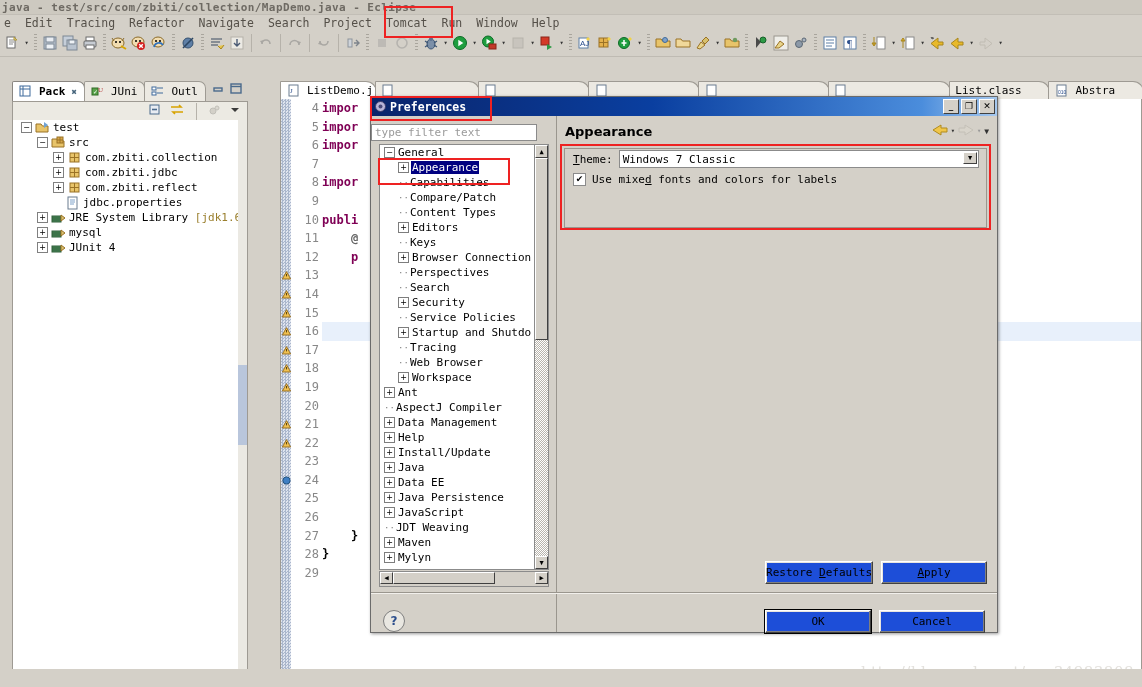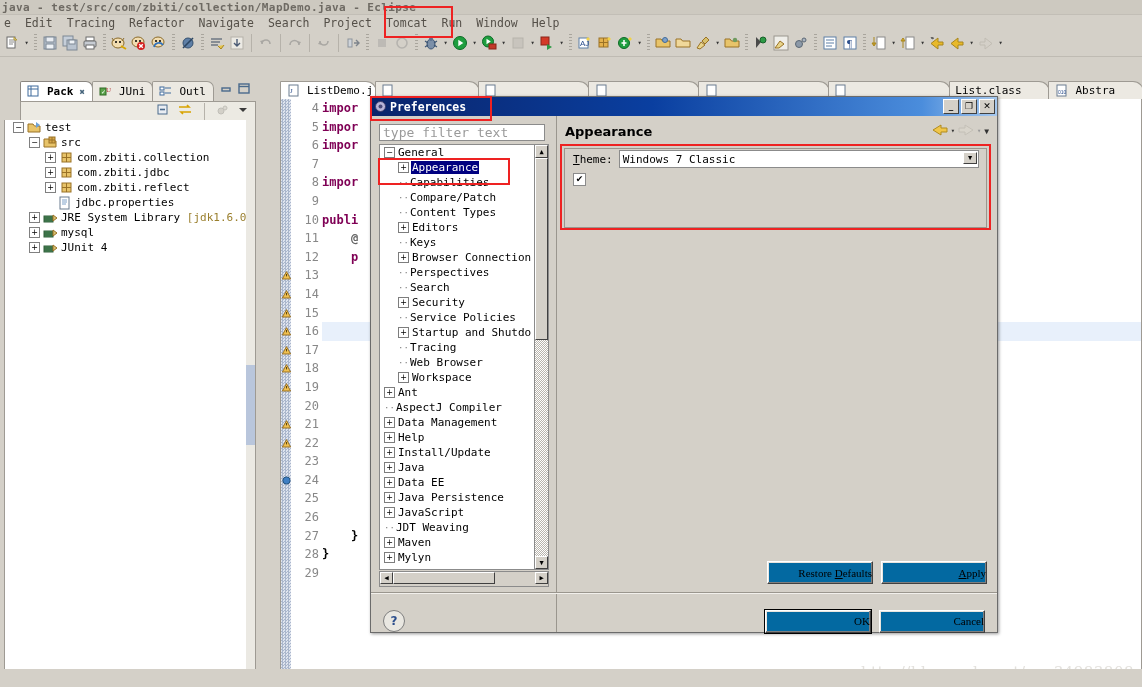--- a/index.html
+++ b/index.html
@@ -61,21 +61,21 @@
   .qa-input{
     width:150px;height:15px;background:#fff;border:1px solid #7f9db9;
     font-size:11px;color:#4a4a4a;padding:0 2px;line-height:15px;
     font-family:"DejaVu Sans Mono","Liberation Mono",monospace;
   }
 
   
   .workbench{position:absolute;left:0;right:0;top:81px;bottom:0;}
 
   
-  .leftcol{position:absolute;left:4px;top:0;width:236px;bottom:0;padding-left:16px;}
+  .leftcol{position:absolute;left:12px;top:0;width:236px;bottom:0;}
   .vtabs{height:20px;display:flex;align-items:flex-end;position:relative;
          background:#d4d0c8;}
   .vtab{
     height:19px;display:flex;align-items:center;gap:3px;
     padding:0 7px 0 5px;font-size:11px;color:#000;
     border:1px solid #9e9a93;border-bottom:none;background:#ece9e2;
     border-radius:2px 7px 0 0;margin-right:-1px;
   }
   .vtab.active{background:#fff;font-weight:bold;border-color:#8a8681;}
   .vtab .x{font-size:9px;color:#46657c;margin-left:3px;}
@@ -144,23 +144,23 @@
   }
   .dlg-title .gear{width:13px;height:13px;margin-right:3px;flex:none;}
   .wbtns{margin-left:auto;display:flex;gap:2px;}
   .wbtn{width:14px;height:13px;background:#d4d0c8;border:1px solid #fff;
         border-right-color:#404040;border-bottom-color:#404040;
         display:flex;align-items:center;justify-content:center;
         font-size:9px;line-height:9px;color:#000;font-family:"DejaVu Sans",sans-serif;}
   .dlg-body{position:absolute;left:0;right:0;top:19px;bottom:0;}
 
   .filterbox{
-    position:absolute;left:8px;top:8px;width:158px;height:15px;
+    position:absolute;left:0;top:8px;width:158px;height:15px;
     background:#fff;border:1px solid #8b8b8b;
-    font-size:13px;color:#9a9a9a;line-height:15px;padding:0 3px;
+    font-size:11px;color:#9a9a9a;line-height:15px;padding:0 3px;
   }
   .ptree{
     position:absolute;left:8px;top:28px;width:168px;height:424px;
     background:#fff;border:1px solid #8b8b8b;overflow:hidden;
   }
   .ptree-inner{position:absolute;left:0;top:0;right:13px;bottom:0;overflow:hidden;}
   .ptrow{height:15px;display:flex;align-items:center;font-size:11px;white-space:nowrap;padding-left:2px;}
   .ptrow .pexp{width:9px;height:9px;border:1px solid #7d7d7d;background:#fff;
        display:inline-flex;align-items:center;justify-content:center;
        font-size:8px;line-height:8px;margin-right:2px;flex:none;
@@ -203,25 +203,24 @@
     border:1px solid #fff;border-right-color:#404040;border-bottom-color:#404040;
     display:flex;align-items:center;justify-content:center;font-size:7px;box-sizing:border-box;
   }
   .chk{width:11px;height:11px;background:#fff;border:1px solid #8b8b8b;
        display:inline-flex;align-items:center;justify-content:center;
        font-size:9px;line-height:9px;flex:none;color:#000;font-family:"DejaVu Sans",sans-serif;}
   .hl-box{position:absolute;border:2px solid #ee2222;box-sizing:border-box;pointer-events:none;}
 
   .btnrow{position:absolute;right:10px;top:445px;display:flex;gap:8px;}
   .btn{
-    min-width:104px;height:21px;background:#0369a1;border:1px solid #fff;
+    min-width:104px;height:21px;background:#1d4ed8;border:1px solid #fff;
     border-right-color:#404040;border-bottom-color:#404040;
-    display:flex;align-items:center;justify-content:flex-end;font-size:11px;
+    display:flex;align-items:center;justify-content:center;font-size:11px;
     box-shadow:inset -1px -1px 0 #808080, inset 1px 1px 0 #e8e5df;
-    font-family:Liberation Serif, serif;
   }
   .btn.def{box-shadow:inset -1px -1px 0 #808080, inset 1px 1px 0 #e8e5df, 0 0 0 1px #000;margin-left:40px;}
   .dlg-sep{position:absolute;left:0;right:0;top:476px;height:1px;background:#9a968e;}
   .dlg-sep2{position:absolute;left:0;right:0;top:477px;height:1px;background:#f2f0ec;}
   .bottomrow{position:absolute;left:0;right:0;top:485px;height:40px;display:flex;align-items:center;}
   .helpbtn{margin-left:12px;width:20px;height:20px;border-radius:50%;
            border:1px solid #7e7e7e;background:#e9e7e1;
            display:flex;align-items:center;justify-content:center;
            font-weight:bold;color:#2b4e8c;font-size:12px;
            font-family:"DejaVu Sans","Liberation Sans",sans-serif;}
@@ -1090,20 +1089,21 @@
         <div class="group">
           <div class="frow" style="">
             <span class="flabel"><span class="u">T</span>heme:</span>
             <span class="combo">
               <span>Windows 7 Classic</span>
               <span class="arrow">▼</span>
             </span>
           </div>
           <div class="frow">
             <span class="chk">✔</span>
+            <span class="flabel">Use mixe<span class="u">d</span> fonts and colors for labels</span>
           </div>
         </div>
 
         <div class="hl-box" style="left:3px;top:28px;right:6px;height:86px;"></div>
 
         <div class="btnrow">
           <div class="btn">
             <span>Restore <span class="u">D</span>efaults</span>
           </div>
           <div class="btn">

